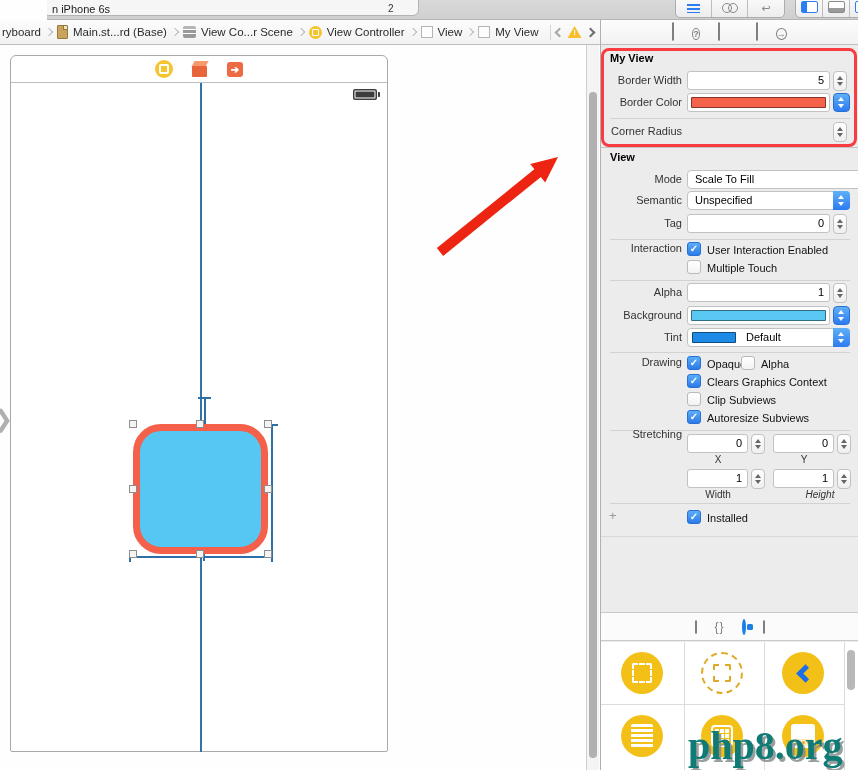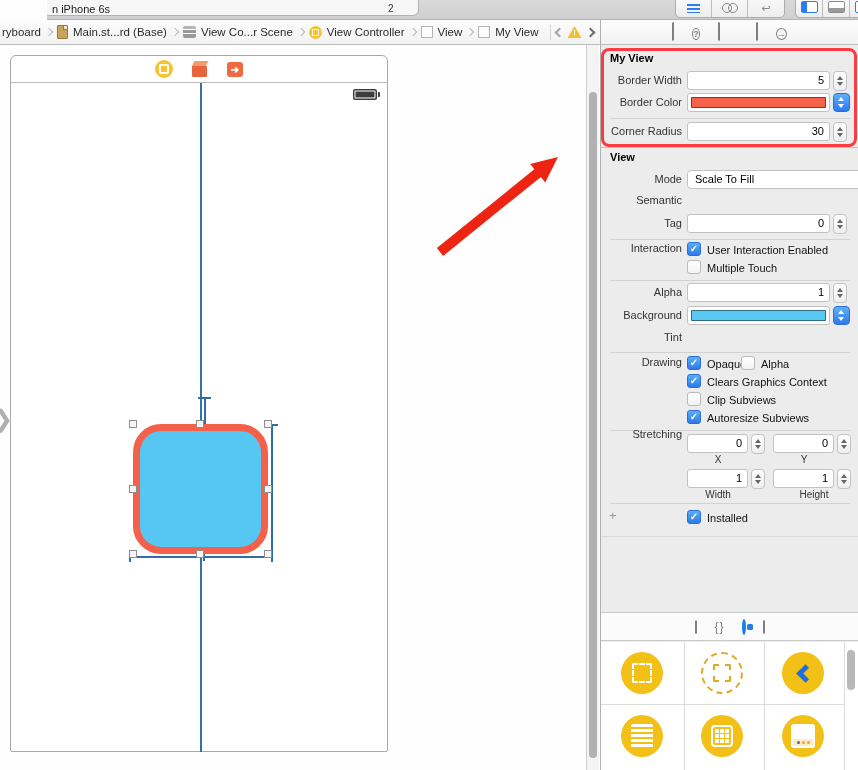--- a/index.html
+++ b/index.html
@@ -317,38 +317,42 @@
       <div class="bar" style="background: rgb(244, 98, 74);"></div>
     </div>
     <div class="bstep" style="left:232px;top:48px;">
         <i class="u"></i>
         <i class="d"></i>
       </div>
 
     <div class="hr" style="left:9px;top:73px;width:240px;"></div>
 
     <div class="ilabel" style="top:77px;">Corner Radius</div>
-    <div class="field" style="left:86px;top:77px;width:143px;">30</div>
     <div class="wstep" style="left:232px;top:77px;">
         <i class="u"></i>
         <i class="d"></i>
       </div>
 
     <div class="hr" style="left:0;top:102px;width:258px;background:#c3c3c3;"></div>
 
     <div class="shead" style="top:106px;">View</div>
 
     <div class="ilabel" style="top:125px;">Mode</div>
     <div class="dd" style="left:86px;top:125px;width:196px;"><span>Scale To Fill</span>
       <span class="cap">
           <i class="u"></i>
           <i class="d"></i>
         </span></div>
 
     <div class="ilabel" style="top:146px;">Semantic</div>
+    <div class="dd" style="left:86px;top:146px;width:163px;"><span>Unspecified</span>
+      <span class="cap">
+          <i class="u"></i>
+          <i class="d"></i>
+        </span></div>
 
     <div class="ilabel" style="top:169px;">Tag</div>
     <div class="field" style="left:86px;top:169px;width:143px;">0</div>
     <div class="wstep" style="left:232px;top:169px;">
         <i class="u"></i>
         <i class="d"></i>
       </div>
 
     <div class="hr" style="left:9px;top:194px;width:240px;"></div>
 
@@ -372,20 +376,28 @@
     <div class="ilabel" style="top:261px;">Background</div>
     <div class="well" style="left:86px;top:261px;width:143px;">
       <div class="bar" style="background: rgb(89, 200, 242);"></div>
     </div>
     <div class="bstep" style="left:232px;top:261px;">
         <i class="u"></i>
         <i class="d"></i>
       </div>
 
     <div class="ilabel" style="top:283px;">Tint</div>
+    <div class="dd" style="left:86px;top:283px;width:163px;padding-left:58px;">
+      <span class="bar" style="position: absolute; left: 4px; top: 3px; width: 44px; height: 11px; border: 1px solid rgba(0, 0, 0, 0.45); border-radius: 1px; background: rgb(29, 138, 229);"></span>
+      <span>Default</span>
+      <span class="cap">
+          <i class="u"></i>
+          <i class="d"></i>
+        </span>
+    </div>
 
     <div class="hr" style="left:9px;top:307px;width:240px;"></div>
 
     <div class="ilabel" style="top:310px;line-height:14px;text-align:right;">Drawing</div>
     <div class="checkbox checked" style="left:86px;top:311px;">
         <span class="mark">✓</span>
       </div>
     <div class="clabel" style="left:106px;top:312px;">Opaque</div>
     <div class="checkbox" style="left:140px;top:311px;"></div>
     <div class="clabel" style="left:160px;top:312px;">Alpha</div>
@@ -419,21 +431,21 @@
     <div class="wstep" style="left:150px;top:424px;">
         <i class="u"></i>
         <i class="d"></i>
       </div>
     <div class="field" style="left:172px;top:424px;width:61px;">1</div>
     <div class="wstep" style="left:236px;top:424px;">
         <i class="u"></i>
         <i class="d"></i>
       </div>
     <div class="sublab" style="left:86px;top:444px;">Width</div>
-    <div class="sublab" style="left:182px;top:444px;">Height</div>
+    <div class="sublab" style="left:188px;top:444px;font-style:italic;">Height</div>
 
     <div class="hr" style="left:9px;top:458px;width:240px;"></div>
 
     <div class="plus" style="top:463px;">+</div>
     <div class="checkbox checked" style="left:86px;top:465px;">
         <span class="mark">✓</span>
       </div>
     <div class="clabel" style="left:106px;top:466px;">Installed</div>
 
     <div class="hr" style="left:0;top:491px;width:258px;background:#d8d8d8;"></div>
@@ -483,14 +495,15 @@
               <i style="background:#2e6fd8;"></i>
               <i style="background:#f0a43a;"></i>
               <i style="background:#f0a43a;"></i>
             </span>
           </span>
       </div>
     </div>
     <div class="lib-scroll"></div>
   </div>
 
+  <div class="watermark">php8.org</div>
 
 </div>
 
 </body></html>

